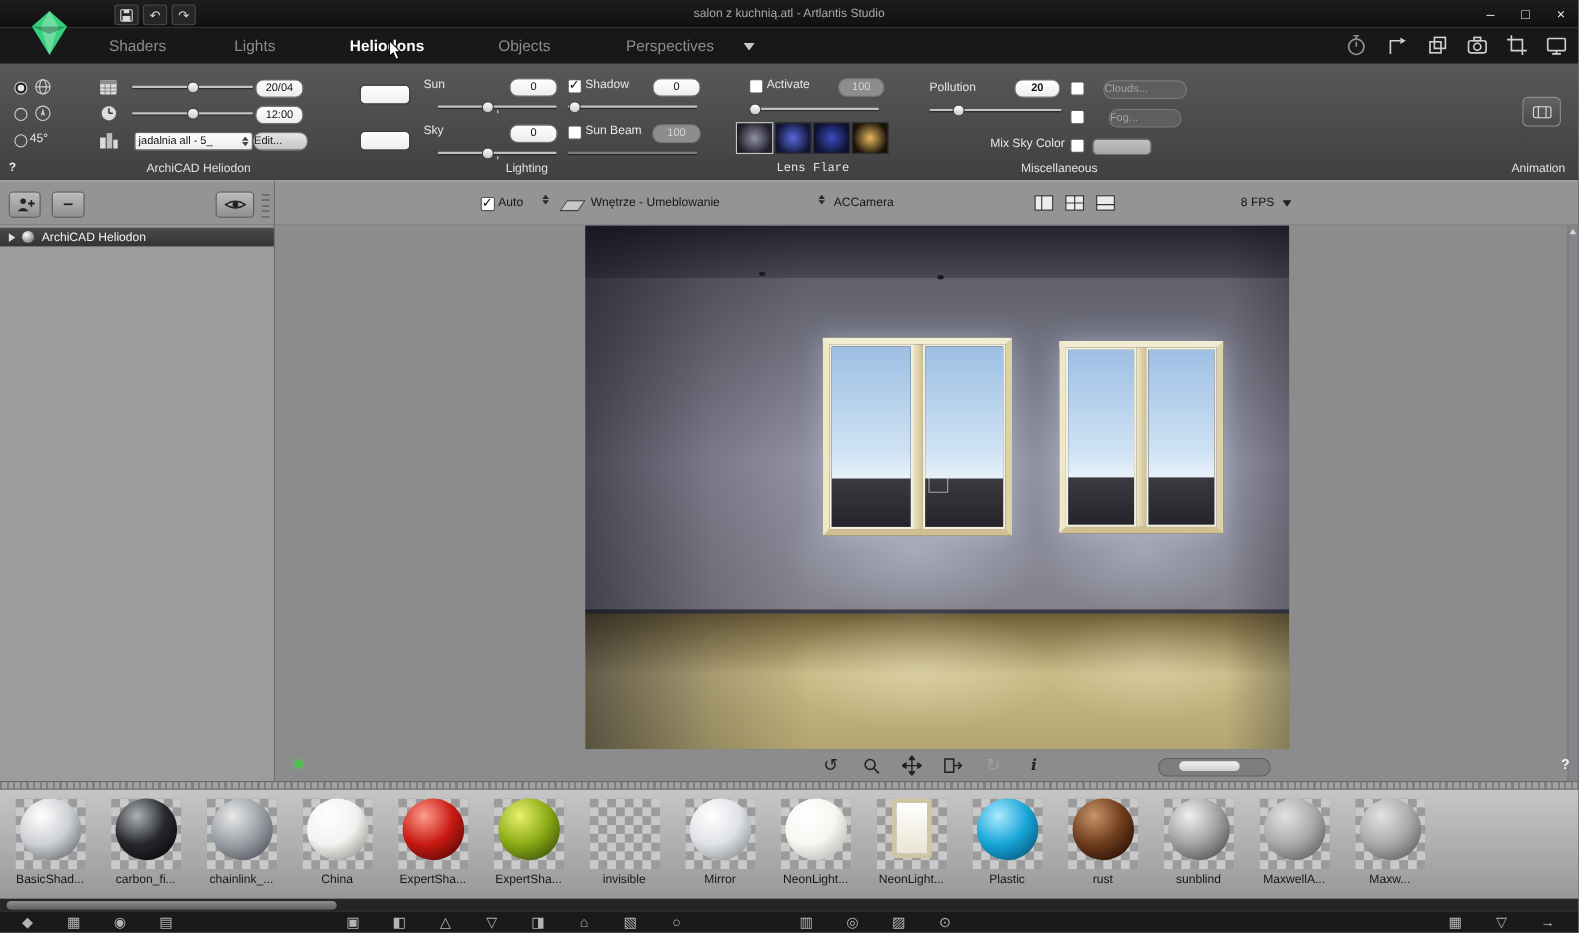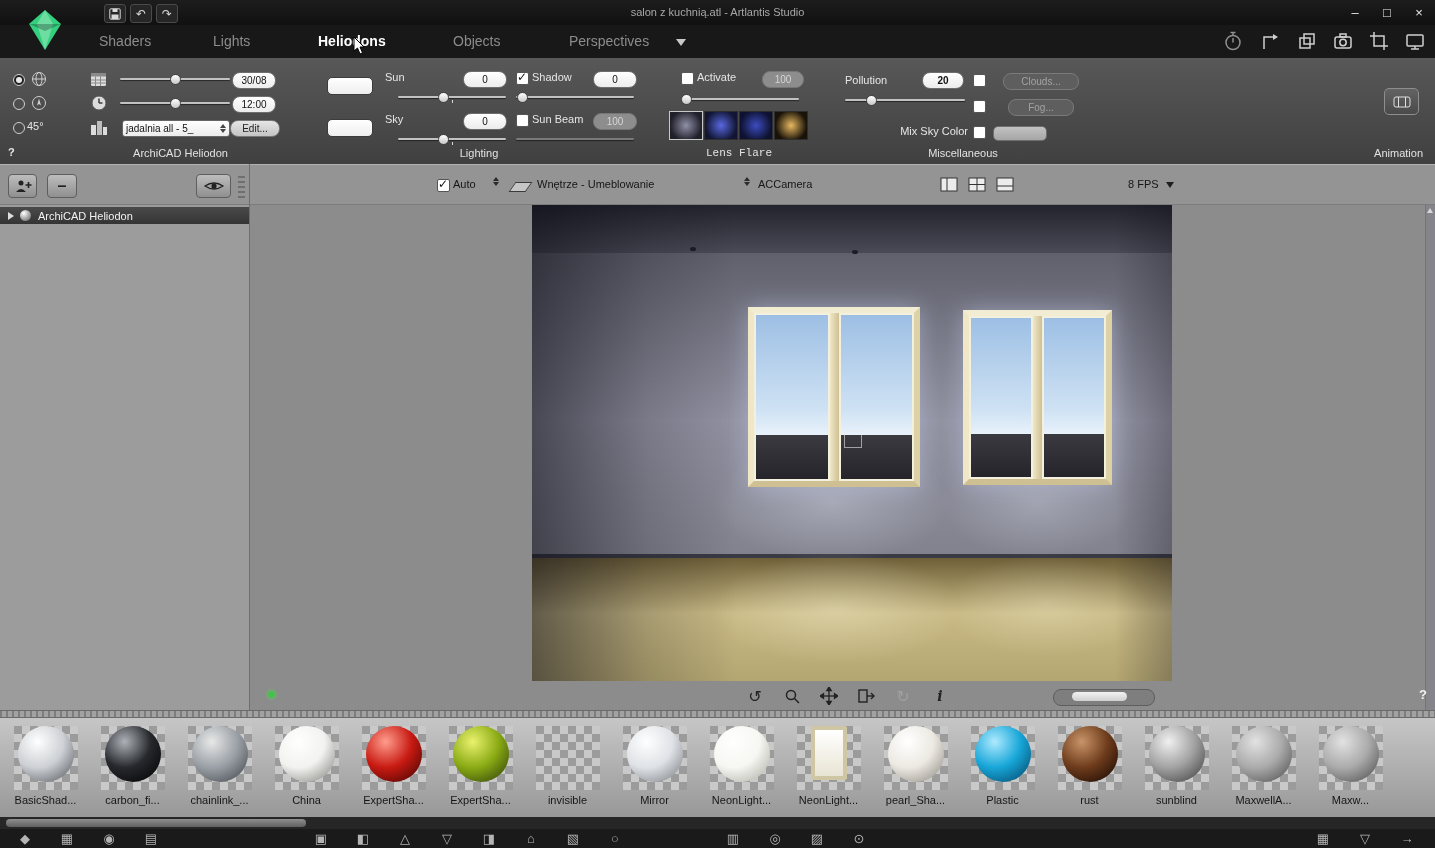--- a/index.html
+++ b/index.html
@@ -24,21 +24,21 @@
   .tbar-ic{position:absolute;top:5px;width:22px;height:22px;}
 
   
   #inspector{position:absolute;left:0;top:58px;width:1435px;height:106px;
              background:linear-gradient(#585858,#404040);border-bottom:1px solid #2a2a2a;}
   .sec-label{position:absolute;top:89px;font-size:11px;color:#e2e2e2;text-align:center;}
   .ins-label{position:absolute;font-size:11px;color:#e6e6e6;}
   .pill{position:absolute;height:15px;background:linear-gradient(#ffffff,#ececec);border:1px solid #6e6e6e;
         border-radius:8px;font-size:10px;color:#111;text-align:center;line-height:15px;}
   .pill.disabled{background:#8d8d8d;border-color:#767676;color:#d6d6d6;}
-  .btn-pill{position:absolute;height:15px;border-radius:8px;font-size:10px;text-align:center;line-height:15px;cursor:pointer;}
+  .btn-pill{position:absolute;height:15px;border-radius:8px;font-size:10px;text-align:left;line-height:15px;cursor:pointer;}
   .btn-pill.enabled{background:linear-gradient(#e6e6e6,#c4c4c4);border:1px solid #777;color:#222;}
   .btn-pill.disabled{background:#5e5e5e;border:1px solid #7a7a7a;color:#a2a2a2;cursor:default;}
   .swatch{position:absolute;width:44px;height:16px;background:linear-gradient(#ffffff,#eeeeee);
           border:1px solid #3c3c3c;border-radius:5px;cursor:pointer;}
   .swatch.disabled{background:linear-gradient(#c2c2c2,#a6a6a6);border-color:#6e6e6e;cursor:default;}
   .slider{position:absolute;height:11px;cursor:pointer;}
   .slider .track{position:absolute;left:0;right:0;top:4px;height:2px;background:#c2c2c2;border-radius:1px;box-shadow:0 1px 1px rgba(0,0,0,.5);}
   .slider.disabled .track{background:#7a7a7a;}
   .slider .thumb{position:absolute;top:0;width:9px;height:9px;margin-left:-5px;border-radius:50%;
                  background:linear-gradient(#ffffff,#c8c8c8);border:1px solid #444;}
@@ -247,21 +247,21 @@
             <line x1="10.5" y1="5.5" x2="10.5" y2="15"></line>
             <line x1="1" y1="9" x2="16" y2="9"></line>
             <line x1="1" y1="12" x2="16" y2="12"></line>
           </g>
         </svg>
     </div>
     <div class="slider" style="left:120px;top:16px;width:110px;">
       <div class="track"></div>
       <div class="thumb" style="left:50%;"></div>
     </div>
-    <div class="pill" style="left:232px;top:14px;width:42px;">30/08</div>
+    <div class="pill" style="left:232px;top:14px;width:42px;">20/04</div>
 
     <div class="abs" style="left:91px;top:37px;cursor:pointer;">
       <svg width="16" height="16" viewBox="0 0 16 16">
           <circle cx="8" cy="8" r="7" fill="#dcdcdc" stroke="#555"></circle>
           <line x1="8" y1="8" x2="8" y2="3.5" stroke="#333" stroke-width="1.4"></line>
           <line x1="8" y1="8" x2="11.5" y2="8" stroke="#333" stroke-width="1.4"></line>
         </svg>
     </div>
     <div class="slider" style="left:120px;top:40px;width:110px;">
       <div class="track"></div>
@@ -566,26 +566,20 @@
         <div class="cat-label">NeonLight...</div>
       </div>
     <div class="cat-item">
         <div class="cat-img">
           <div class="ball thumb-window"></div>
         </div>
         <div class="cat-label">NeonLight...</div>
       </div>
     <div class="cat-item">
         <div class="cat-img">
-          <div class="ball" style="background: radial-gradient(circle at 35% 28%, rgb(255, 255, 255) 0%, rgb(236, 233, 226) 48%, rgb(151, 147, 139) 92%);"></div>
-        </div>
-        <div class="cat-label">pearl_Sha...</div>
-      </div>
-    <div class="cat-item">
-        <div class="cat-img">
           <div class="ball" style="background: radial-gradient(circle at 35% 28%, rgb(174, 234, 255) 0%, rgb(23, 166, 216) 48%, rgb(6, 78, 114) 92%);"></div>
         </div>
         <div class="cat-label">Plastic</div>
       </div>
     <div class="cat-item">
         <div class="cat-img">
           <div class="ball" style="background: radial-gradient(circle at 35% 28%, rgb(200, 148, 104) 0%, rgb(110, 60, 28) 48%, rgb(29, 10, 3) 92%);"></div>
         </div>
         <div class="cat-label">rust</div>
       </div>

